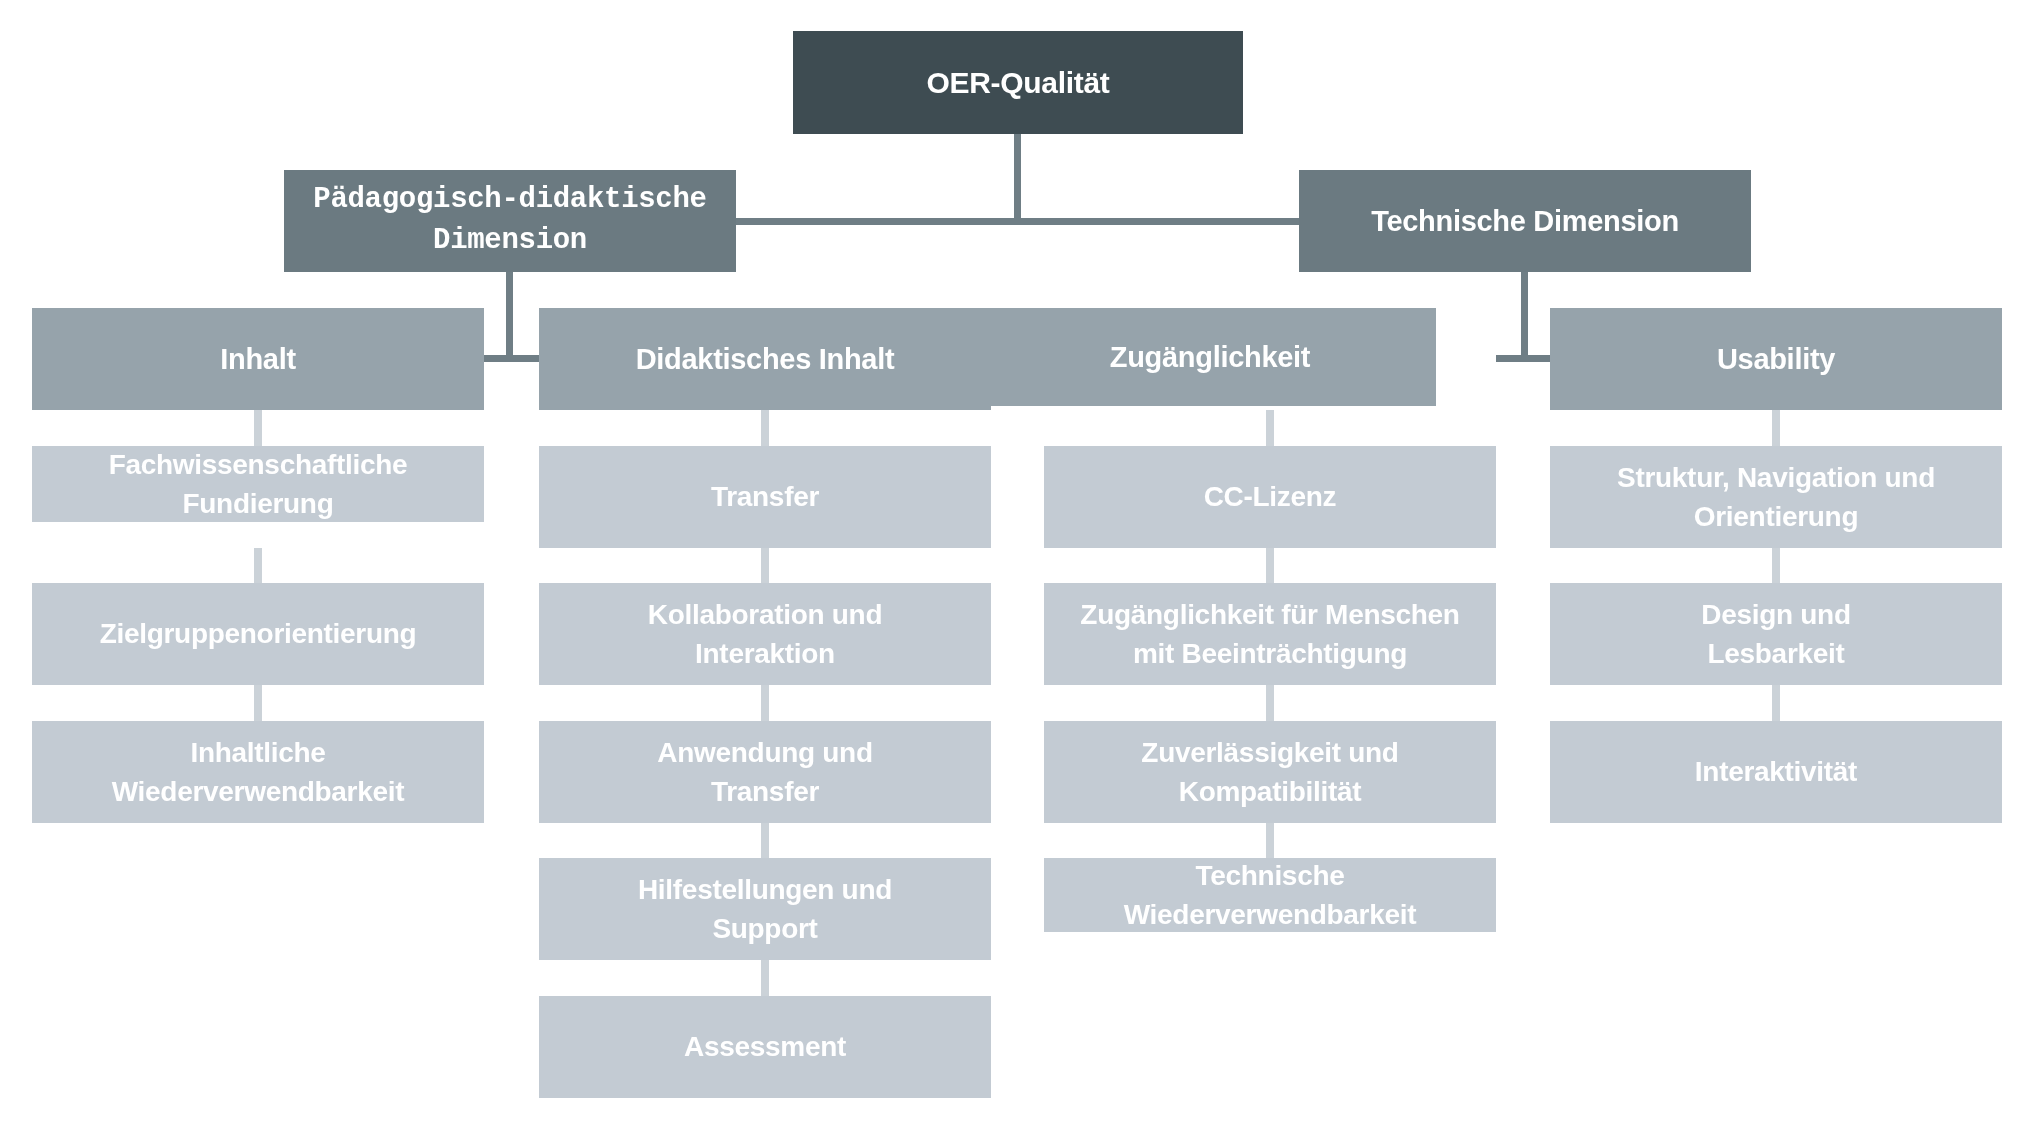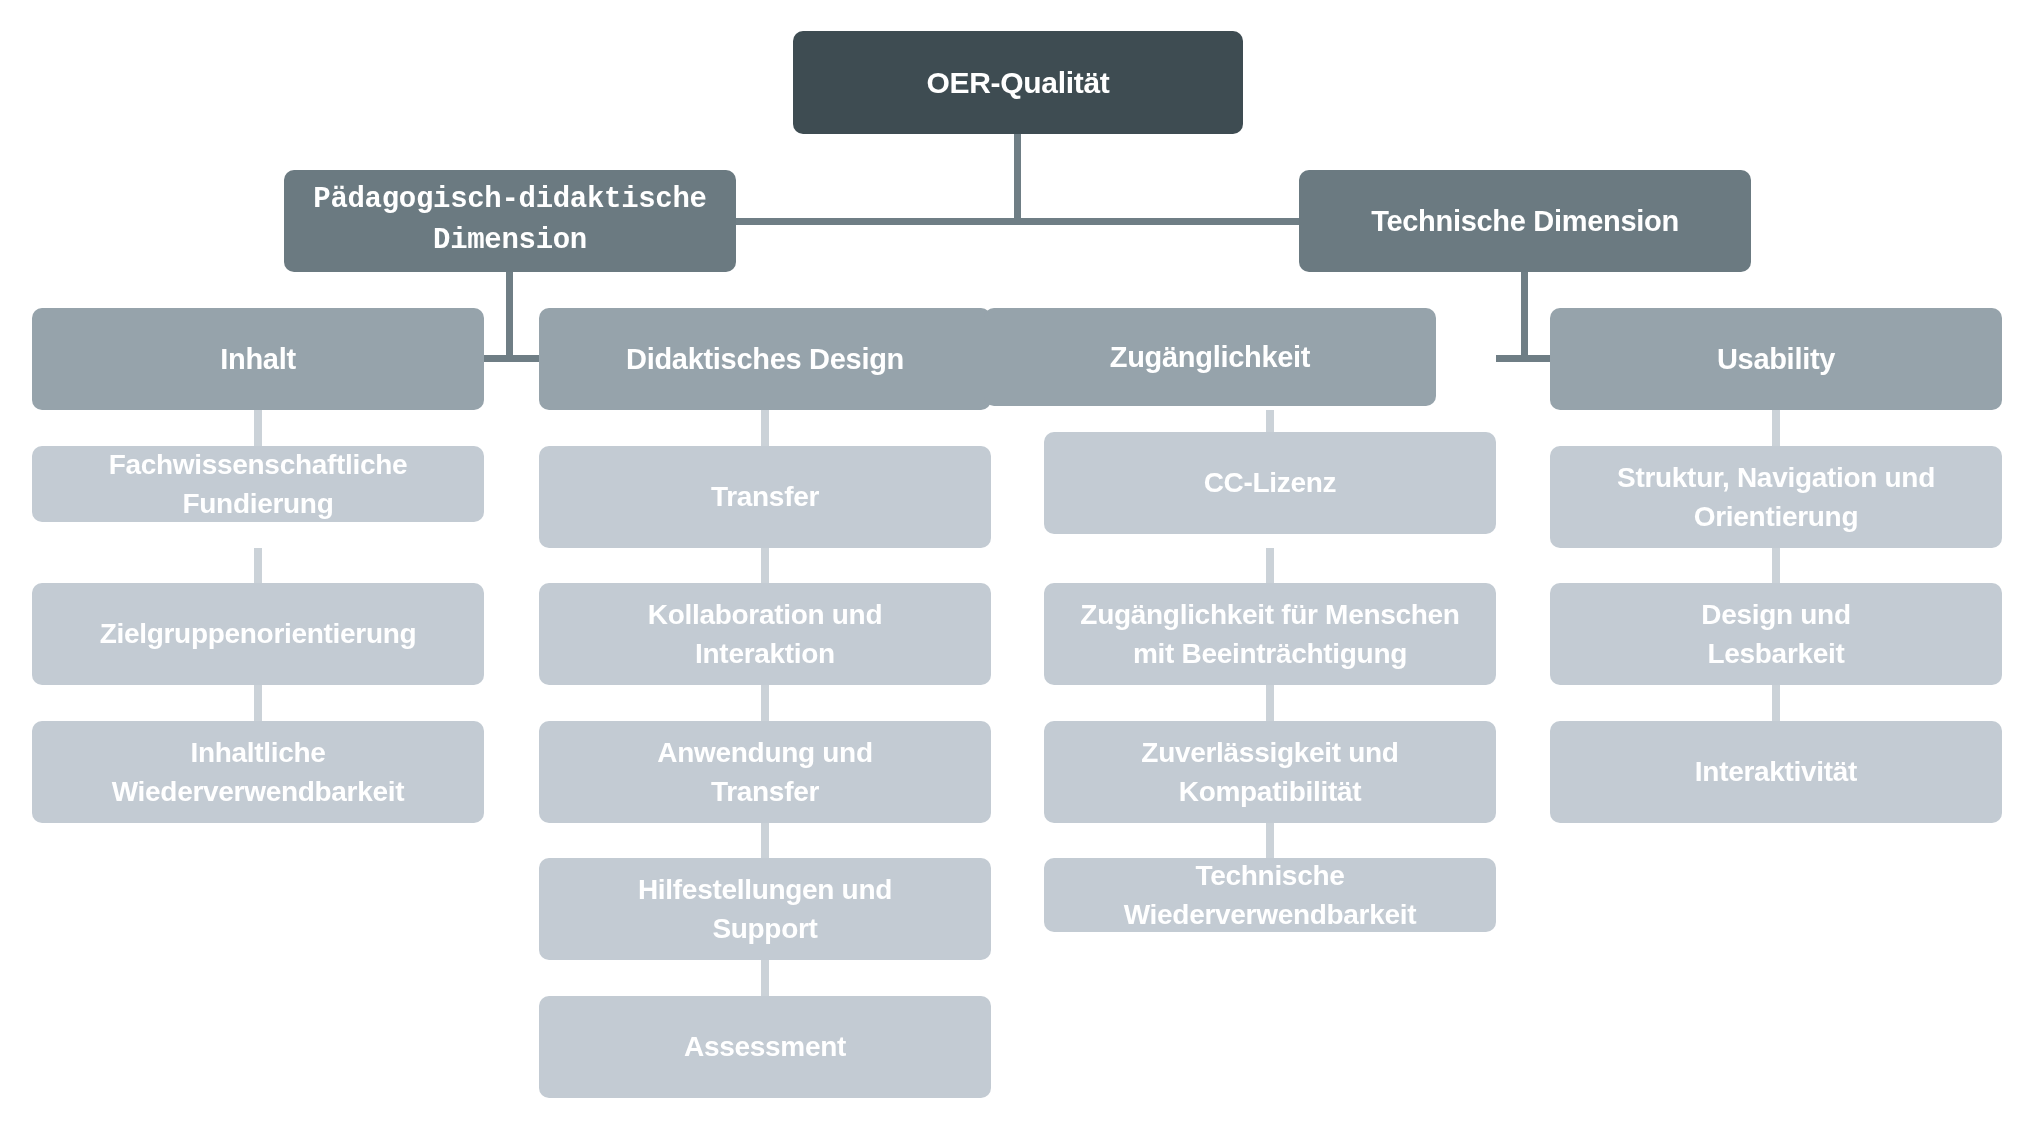--- a/index.html
+++ b/index.html
@@ -22,21 +22,20 @@
     justify-content: center;
     text-align: center;
     color: var(--text, #FFFFFF);
     font-weight: bold;
     font-size: 28px;
     line-height: 1.4;
     letter-spacing: -0.3px;
     white-space: pre-line;
     box-sizing: border-box;
     padding: 4px 24px;
-    border-radius: 10px;
   }
   .lvl1 { background: var(--level1, #3E4C52); font-size: 30px; }
   .lvl2 { background: var(--level2, #6B7A81); font-size: 29px; }
   .lvl3 { background: var(--level3, #96A3AB); font-size: 29px; }
   .lvl4 { background: var(--level4, #C3CBD3); }
   .line { position: absolute; }
   .line.dark  { background: var(--connector-dark, #6F7E85); }
   .line.light { background: var(--connector-light, #CBD2D8); }
   .line.v.dark  { width: 7px; }
   .line.h.dark  { height: 7px; }
@@ -82,21 +81,21 @@
 Dimension</span>
   </div>
   <div class="box lvl2" style="left:1299px; top:170px; width:452px; height:102px;">
     <span>Technische Dimension</span>
   </div>
 
   <div class="box lvl3" style="left:32px; top:308px; width:452px; height:102px;">
     <span>Inhalt</span>
   </div>
   <div class="box lvl3" style="left:539px; top:308px; width:452px; height:102px;">
-    <span>Didaktisches Design</span>
+    <span>Didaktisches Inhalt</span>
   </div>
   <div class="box lvl3" style="left:984px; top:308px; width:452px; height:98px;">
     <span>Zugänglichkeit</span>
   </div>
   <div class="box lvl3" style="left:1550px; top:308px; width:452px; height:102px;">
     <span>Usability</span>
   </div>
 
   <div class="box lvl4" style="left:32px; top:446px; width:452px; height:76px;">
     <span>Fachwissenschaftliche
@@ -122,21 +121,21 @@
 Transfer</span>
   </div>
   <div class="box lvl4" style="left:539px; top:858px; width:452px; height:102px;">
     <span>Hilfestellungen und
 Support</span>
   </div>
   <div class="box lvl4" style="left:539px; top:996px; width:452px; height:102px;">
     <span>Assessment</span>
   </div>
 
-  <div class="box lvl4" style="left:1044px; top:432px; width:452px; height:102px;justify-content:center;">
+  <div class="box lvl4" style="left:1044px; top:446px; width:452px; height:102px;justify-content:center;">
     <span>CC-Lizenz</span>
   </div>
   <div class="box lvl4" style="left:1044px; top:583px; width:452px; height:102px;text-align:center;">
     <span>Zugänglichkeit für Menschen
 mit Beeinträchtigung</span>
   </div>
   <div class="box lvl4" style="left:1044px; top:721px; width:452px; height:102px;">
     <span>Zuverlässigkeit und
 Kompatibilität</span>
   </div>

